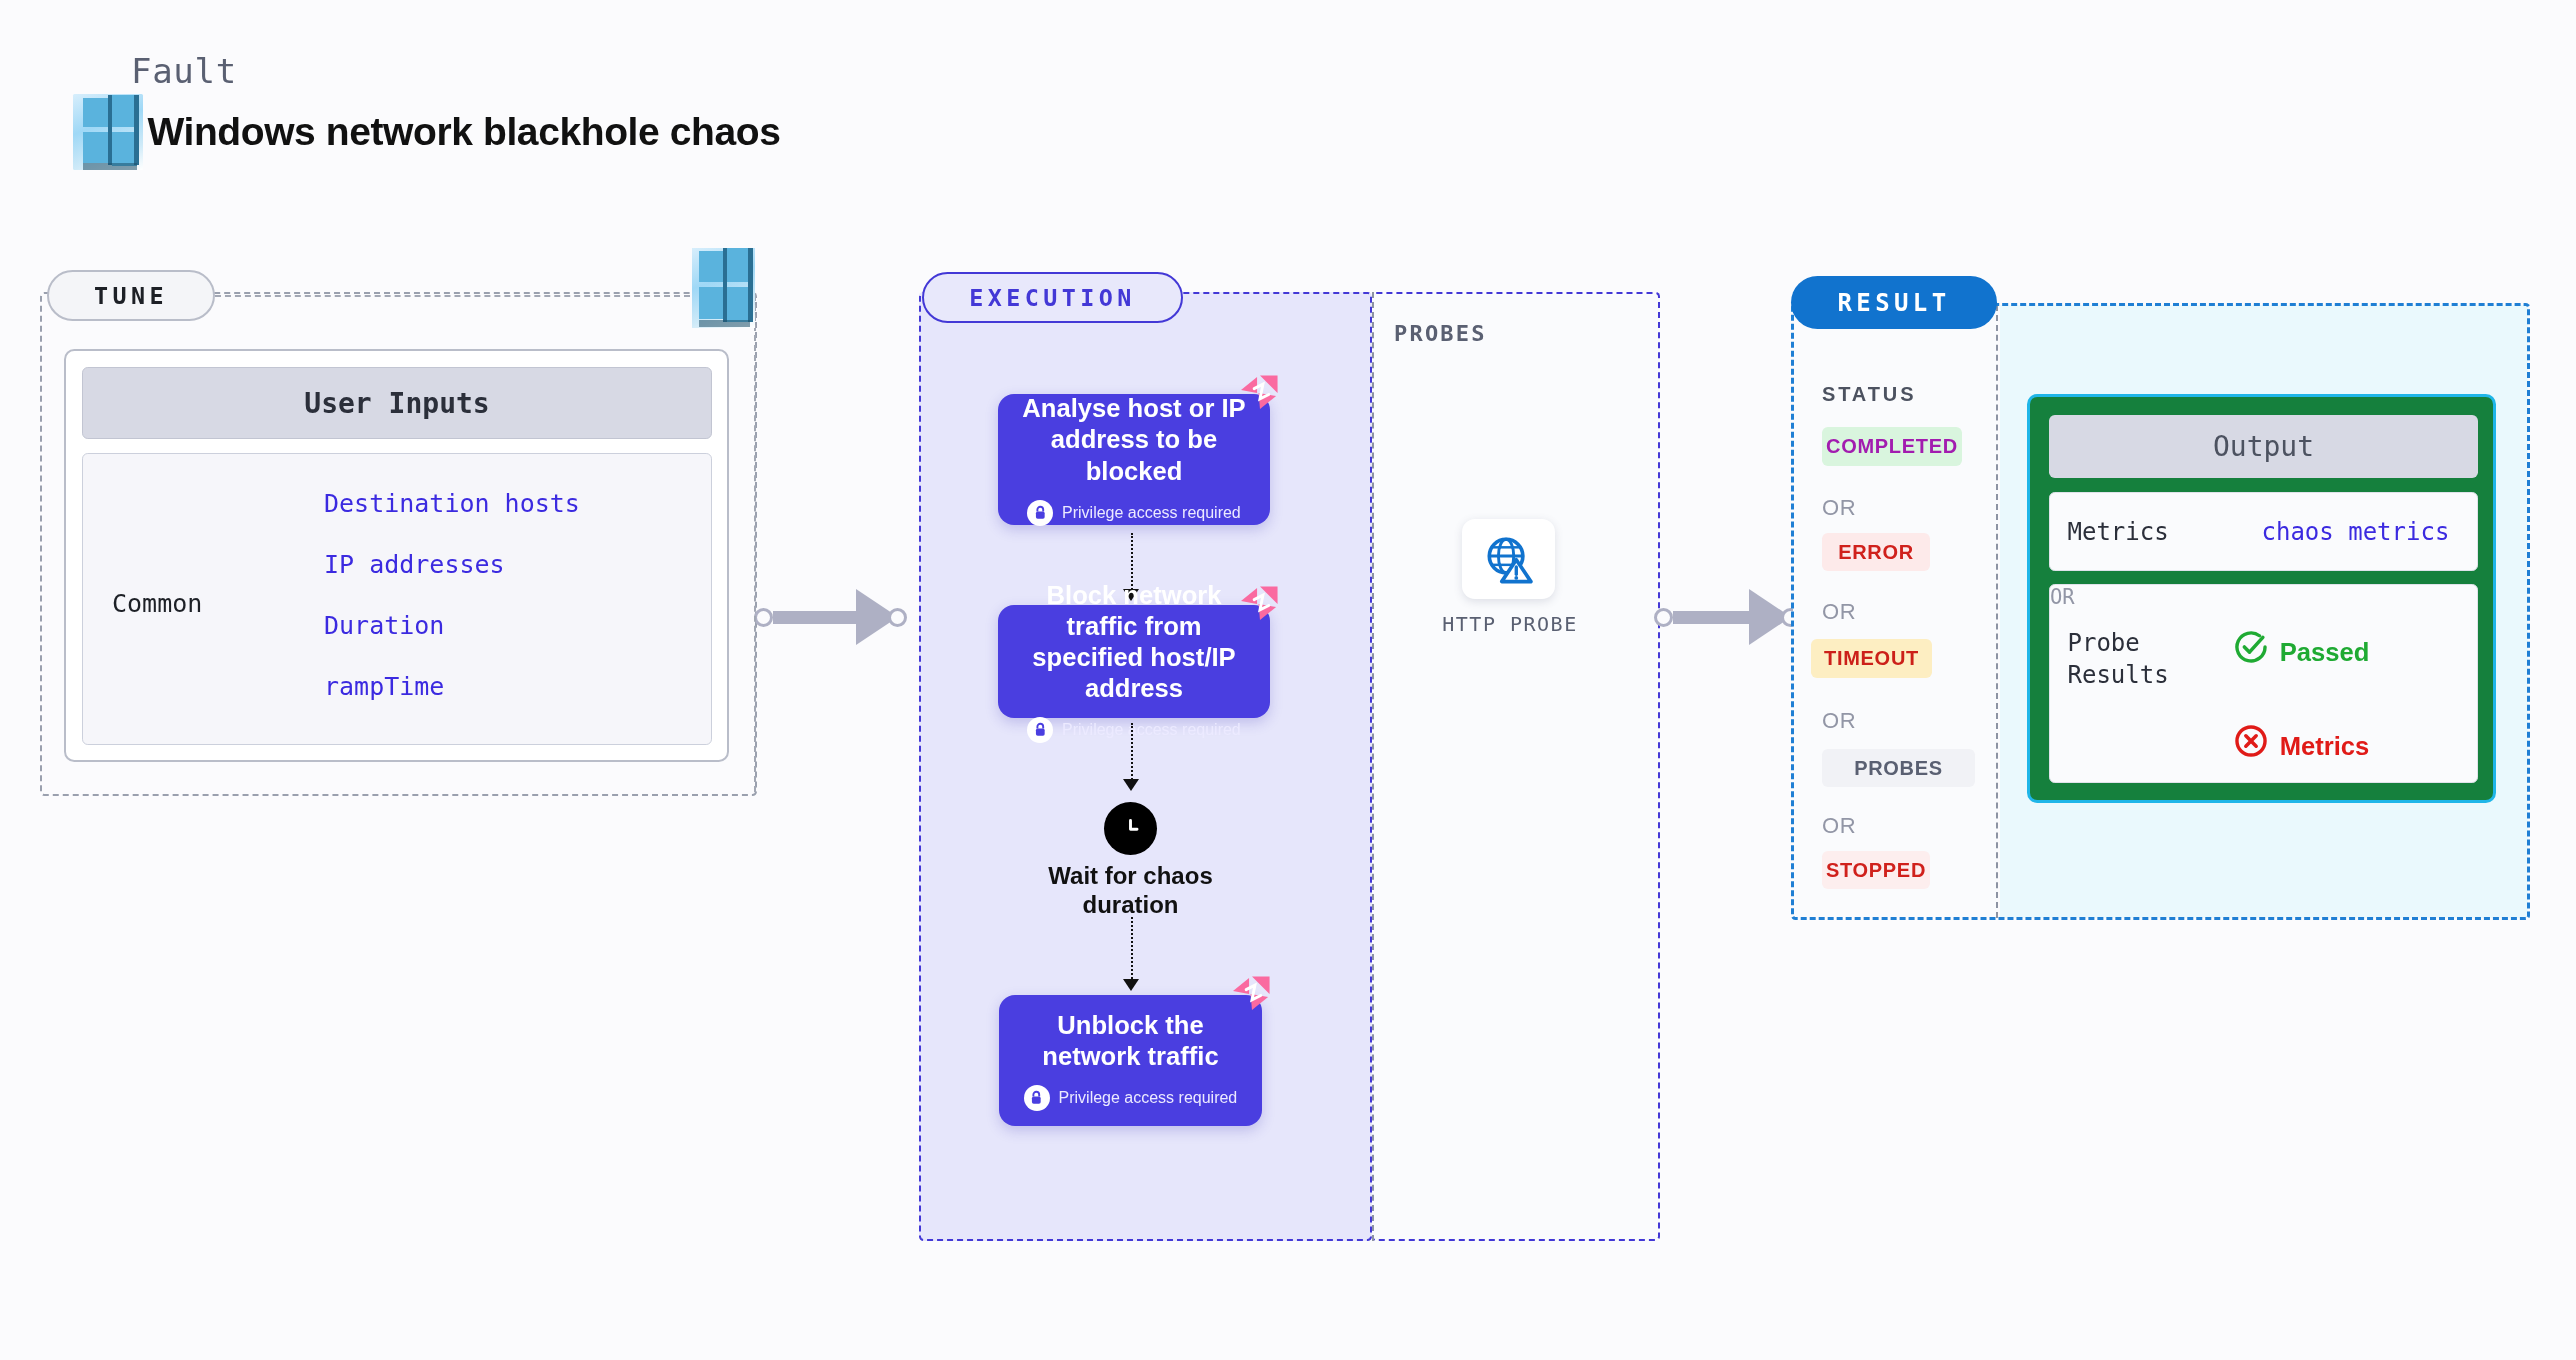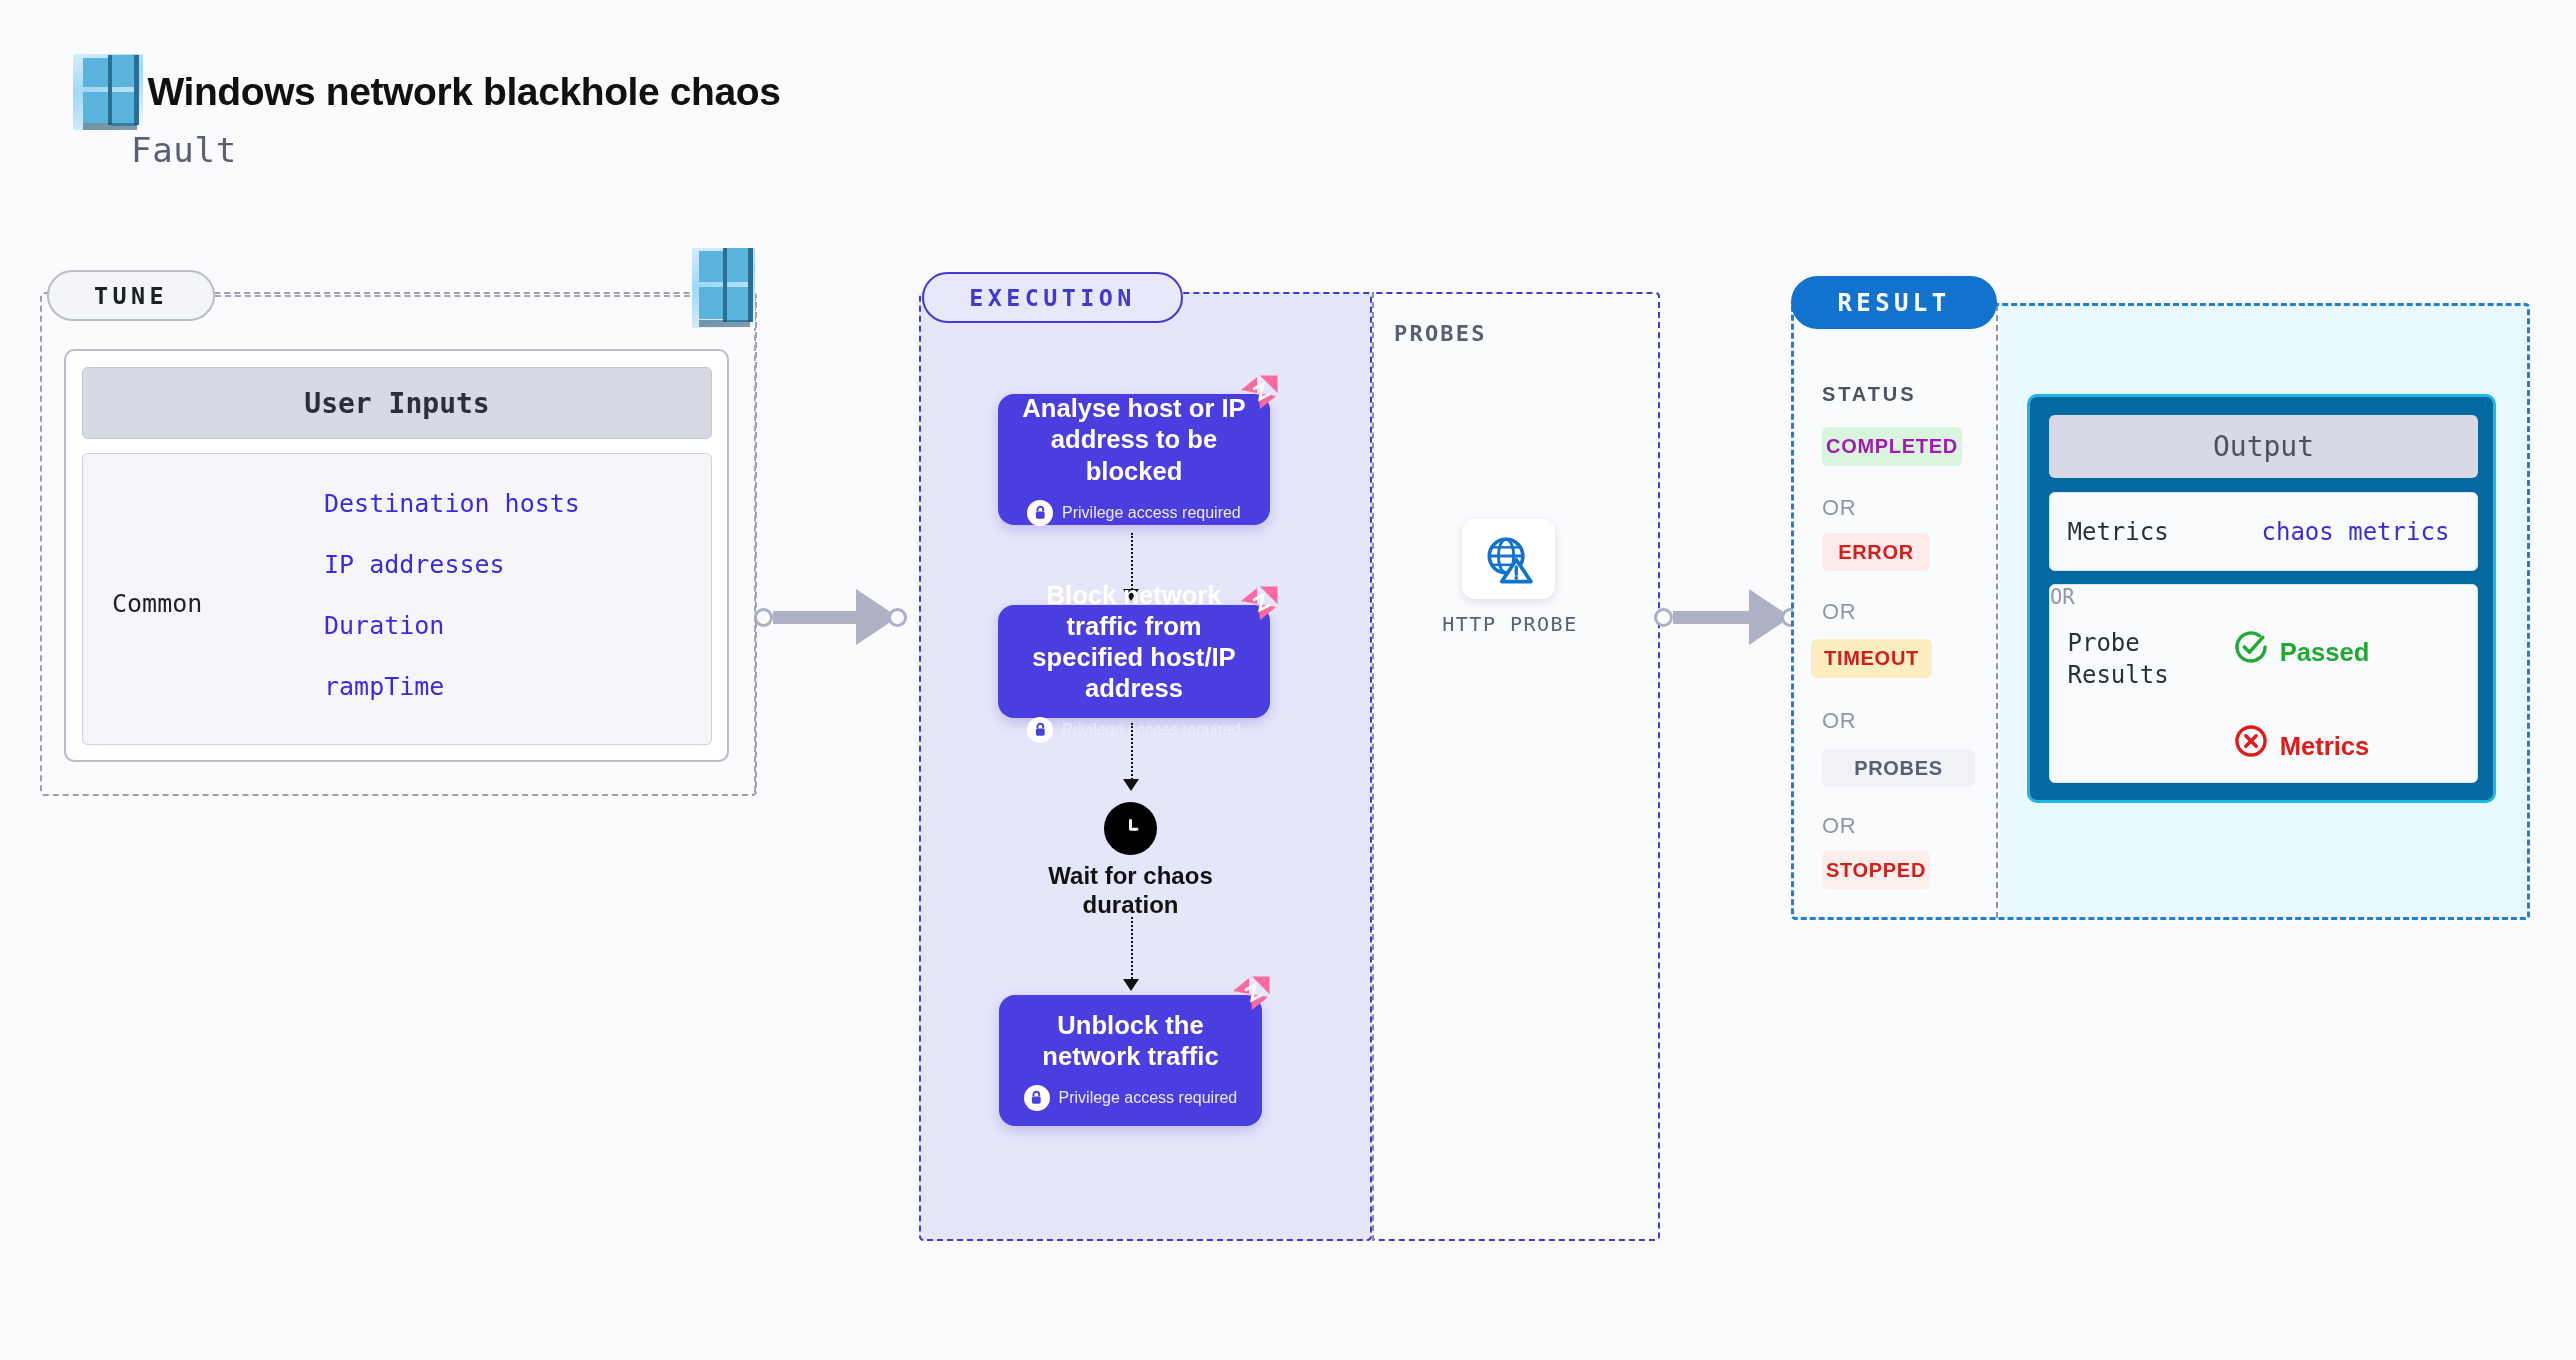--- a/index.html
+++ b/index.html
@@ -196,21 +196,21 @@
   }
   .status-chip{
     position:absolute;display:flex;align-items:center;justify-content:center;
     border-radius:5.8px;font-size:20px;font-weight:bold;letter-spacing:0.7px;box-sizing:border-box;
   }
   .or-text{position:absolute;font-size:22px;color:#9296a6;letter-spacing:0.7px;}
 
   
   #output-card{
     position:absolute;left:2027px;top:394px;width:469px;height:409px;
-    background:#0369a1;border:3.7px solid #1fb6e8;border-radius:10.2px;box-sizing:border-box;
+    background:#15803d;border:3.7px solid #1fb6e8;border-radius:10.2px;box-sizing:border-box;
   }
   #output-header{
     position:absolute;left:19px;top:17.5px;width:429px;height:63px;
     background:#d7d9e4;border-radius:5.8px;display:flex;align-items:center;justify-content:center;
   }
   #output-header span{font-family:"DejaVu Sans Mono", monospace;font-size:28px;color:#4c5260;}
   #metrics-row{
     position:absolute;left:19px;top:95px;width:429px;height:79px;
     background:#fafbfd;border:0.7px solid #dfe2ea;border-radius:5.8px;box-sizing:border-box;
     display:flex;align-items:center;gap:48px;
@@ -232,34 +232,34 @@
   #res-or{left:190px;top:104px;font-family:"DejaVu Sans Mono", monospace;font-size:20.5px;color:#9296a6;}
   #res-fail{left:184px;top:136px;}
   .res-text{font-size:25.6px;font-weight:bold;margin-top:11px;}
 </style>
 </head>
 <body>
 
 <div class="stage">
 
   <div id="header">
+    <div id="fault-label">Fault</div>
     <div id="title-row">
       <div id="title-logo" class="winlogo">
         <div class="sky" style="border-radius:1.5px;"></div>
         <div class="pane" style="left:10.2px;top:4.4px;width:25px;height:29px;"></div>
         <div class="pane" style="left:39px;top:1.5px;width:25px;height:32px;"></div>
         <div class="pane" style="left:10.2px;top:38px;width:25px;height:31px;"></div>
         <div class="pane" style="left:39px;top:38px;width:25px;height:34px;"></div>
         <div class="edge" style="left:35px;top:1.5px;width:4.4px;height:70px;"></div>
         <div class="edge" style="left:61px;top:1.5px;width:5.1px;height:70px;"></div>
         <div class="shadow" style="left:10.2px;top:69px;width:54px;height:7.3px;"></div>
       </div>
       <div id="page-title">Windows network blackhole chaos</div>
     </div>
-    <div id="fault-label">Fault</div>
   </div>
 
   <div id="tune-box"></div>
   <div id="tune-dash"></div>
   <div id="tune-vdash"></div>
 
   <div id="tune-pill" class="pill">
     <span>TUNE</span>
   </div>
 

